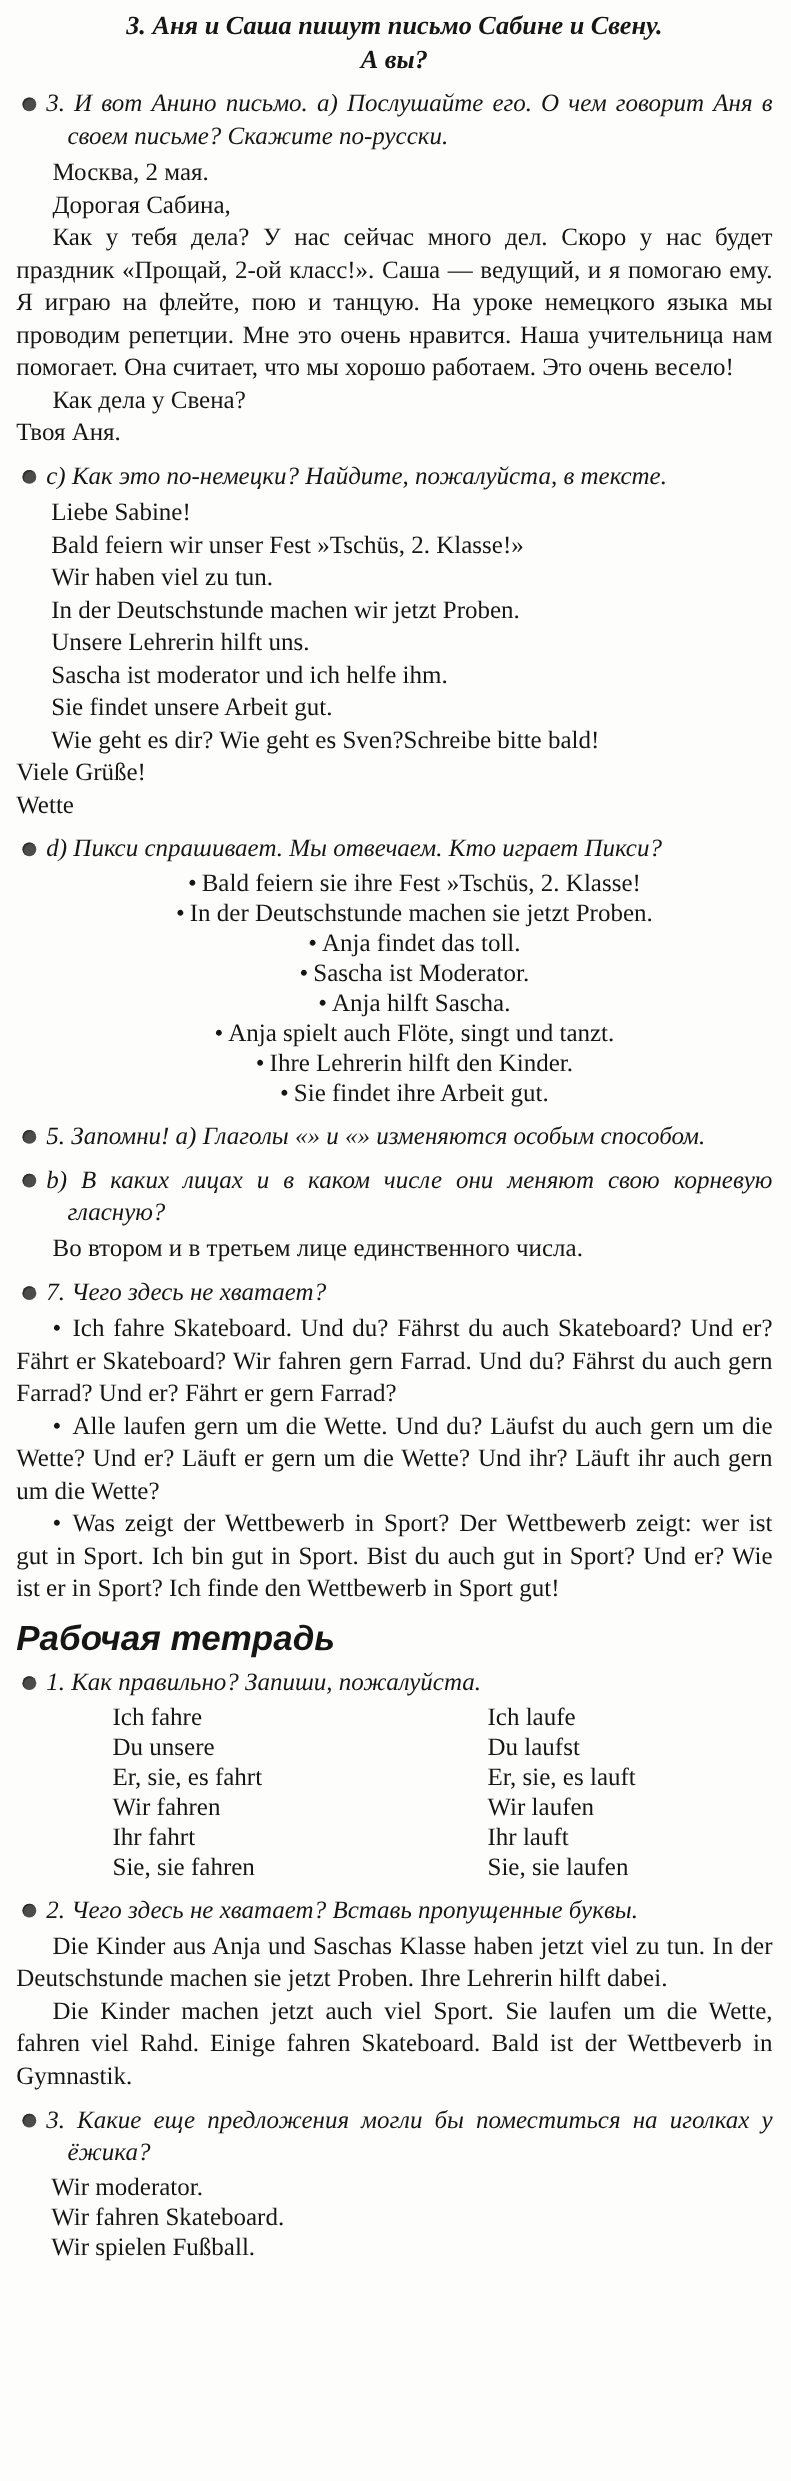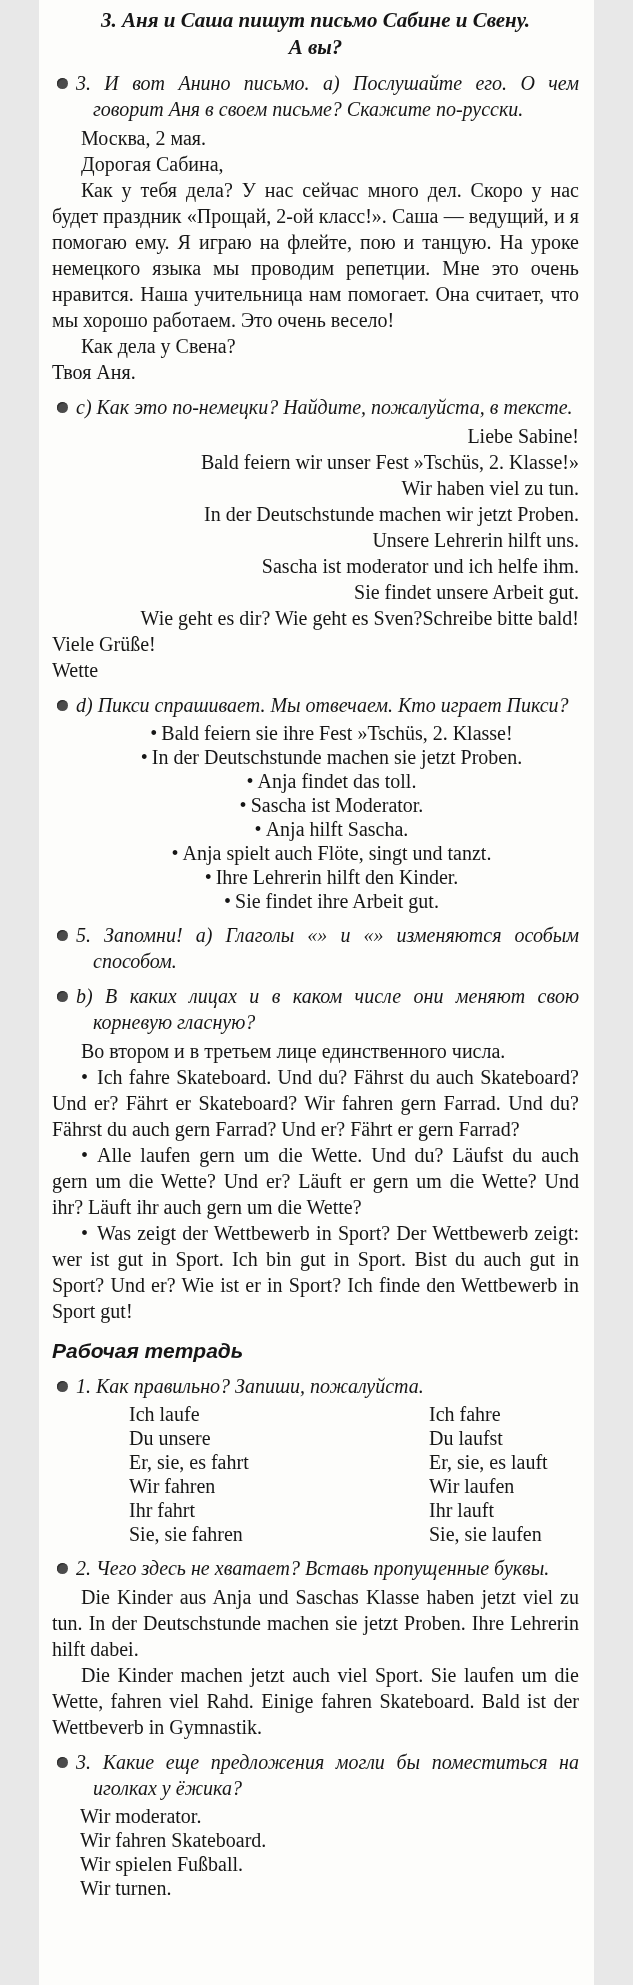--- a/index.html
+++ b/index.html
@@ -1,18 +1,18 @@
 <!DOCTYPE html>
 <html><head>
 <meta charset="utf-8">
 <style>
   html,body { margin:0; padding:0; background:#e8e8e8; }
   .page {
     position:relative;
-    width:555px; height:1985px;
+    width:633px; height:1985px;
     margin:0 auto;
     box-sizing:border-box;
     background:#fdfdfb;
     color:#161616;
     font-family:"Liberation Serif","DejaVu Serif",serif;
     font-size:20px; line-height:26px;
     padding:7px 15px 10px 13px;
     overflow:hidden;
   }
   .heading {
@@ -29,33 +29,33 @@
     position:absolute; left:5px; top:8px;
     width:11px; height:11px; border-radius:50%;
     background:#4c4c4c; box-shadow:inset 1px 1px 1px #2a2a2a;
     text-indent:0;
   }
   .plain { }
   .indent1 { padding-left:29px; }
   .para { margin:0; text-indent:29px; text-align:justify; }
   .right-line { }
   .pad-r1 { padding-right:20px; }
-  .de-line { padding-left:28px;text-align:right; }
+  .de-line { padding-left:28px; }
   .blist { margin:2px 0; padding-left:28px; line-height:24px;text-align:center; }
   .bitem { }
   .dot { display:inline-block; width:15px; text-indent:0; }
   .bullet-para .dot { width:auto; margin-right:9px; }
   .conj {
     display:grid; grid-template-columns:300px auto;
     padding-left:77px; line-height:24px; margin:3px 0 2px;
   }
   .wb-heading {
     font-family:"Liberation Sans","DejaVu Sans",sans-serif;
     font-weight:bold; font-style:italic;
-    font-size:21px; line-height:26px;
+    font-size:28px; line-height:26px;
     margin:14px 0 8px;
   }
   .answers { padding-left:28px; line-height:24px; }
 </style>
 </head>
 <body>
 
 <div class="page">
 
   <div class="heading">
@@ -112,35 +112,39 @@
     <span class="mbullet"></span>
     <span>5. Запомни! а) Глаголы «» и «» изменяются особым способом.</span>
   </div>
 
   <div class="task">
     <span class="mbullet"></span>
     <span>b) В каких лицах и в каком числе они меняют свою корневую гласную?</span>
   </div>
   <div class="plain indent1">Во втором и в третьем лице единственного числа.</div>
 
+  <div class="task">
+    <span class="mbullet"></span>
+    <span>7. Чего здесь не хватает?</span>
+  </div>
 
   <p class="para bullet-para"><span class="dot">•</span><span>Ich fahre Skateboard. Und du? Fährst du auch Skateboard? Und er? Fährt er Skateboard? Wir fahren gern Farrad. Und du? Fährst du auch gern Farrad? Und er? Fährt er gern Farrad?</span></p>
   <p class="para bullet-para"><span class="dot">•</span><span>Alle laufen gern um die Wette. Und du? Läufst du auch gern um die Wette? Und er? Läuft er gern um die Wette? Und ihr? Läuft ihr auch gern um die Wette?</span></p>
   <p class="para bullet-para"><span class="dot">•</span><span>Was zeigt der Wettbewerb in Sport? Der Wettbewerb zeigt: wer ist gut in Sport. Ich bin gut in Sport. Bist du auch gut in Sport? Und er? Wie ist er in Sport? Ich finde den Wettbewerb in Sport gut!</span></p>
 
   <div class="wb-heading">Рабочая тетрадь</div>
 
   <div class="task">
     <span class="mbullet"></span>
     <span>1. Как правильно? Запиши, пожалуйста.</span>
   </div>
 
   <div class="conj">
+    <div>Ich fahre</div>
     <div>Ich laufe</div>
-    <div>Ich fahre</div>
     <div>Du unsere</div>
     <div>Du laufst</div>
     <div>Er, sie, es fahrt</div>
     <div>Er, sie, es lauft</div>
     <div>Wir fahren</div>
     <div>Wir laufen</div>
     <div>Ihr fahrt</div>
     <div>Ihr lauft</div>
     <div>Sie, sie fahren</div>
     <div>Sie, sie laufen</div>
@@ -156,16 +160,15 @@
 
   <div class="task">
     <span class="mbullet"></span>
     <span>3. Какие еще предложения могли бы поместиться на иголках у ёжика?</span>
   </div>
 
   <div class="answers">
     <div>Wir moderator.</div>
     <div>Wir fahren Skateboard.</div>
     <div>Wir spielen Fußball.</div>
-    <div>Wir turnen.</div>
   </div>
 
 </div>
 
 </body></html>

